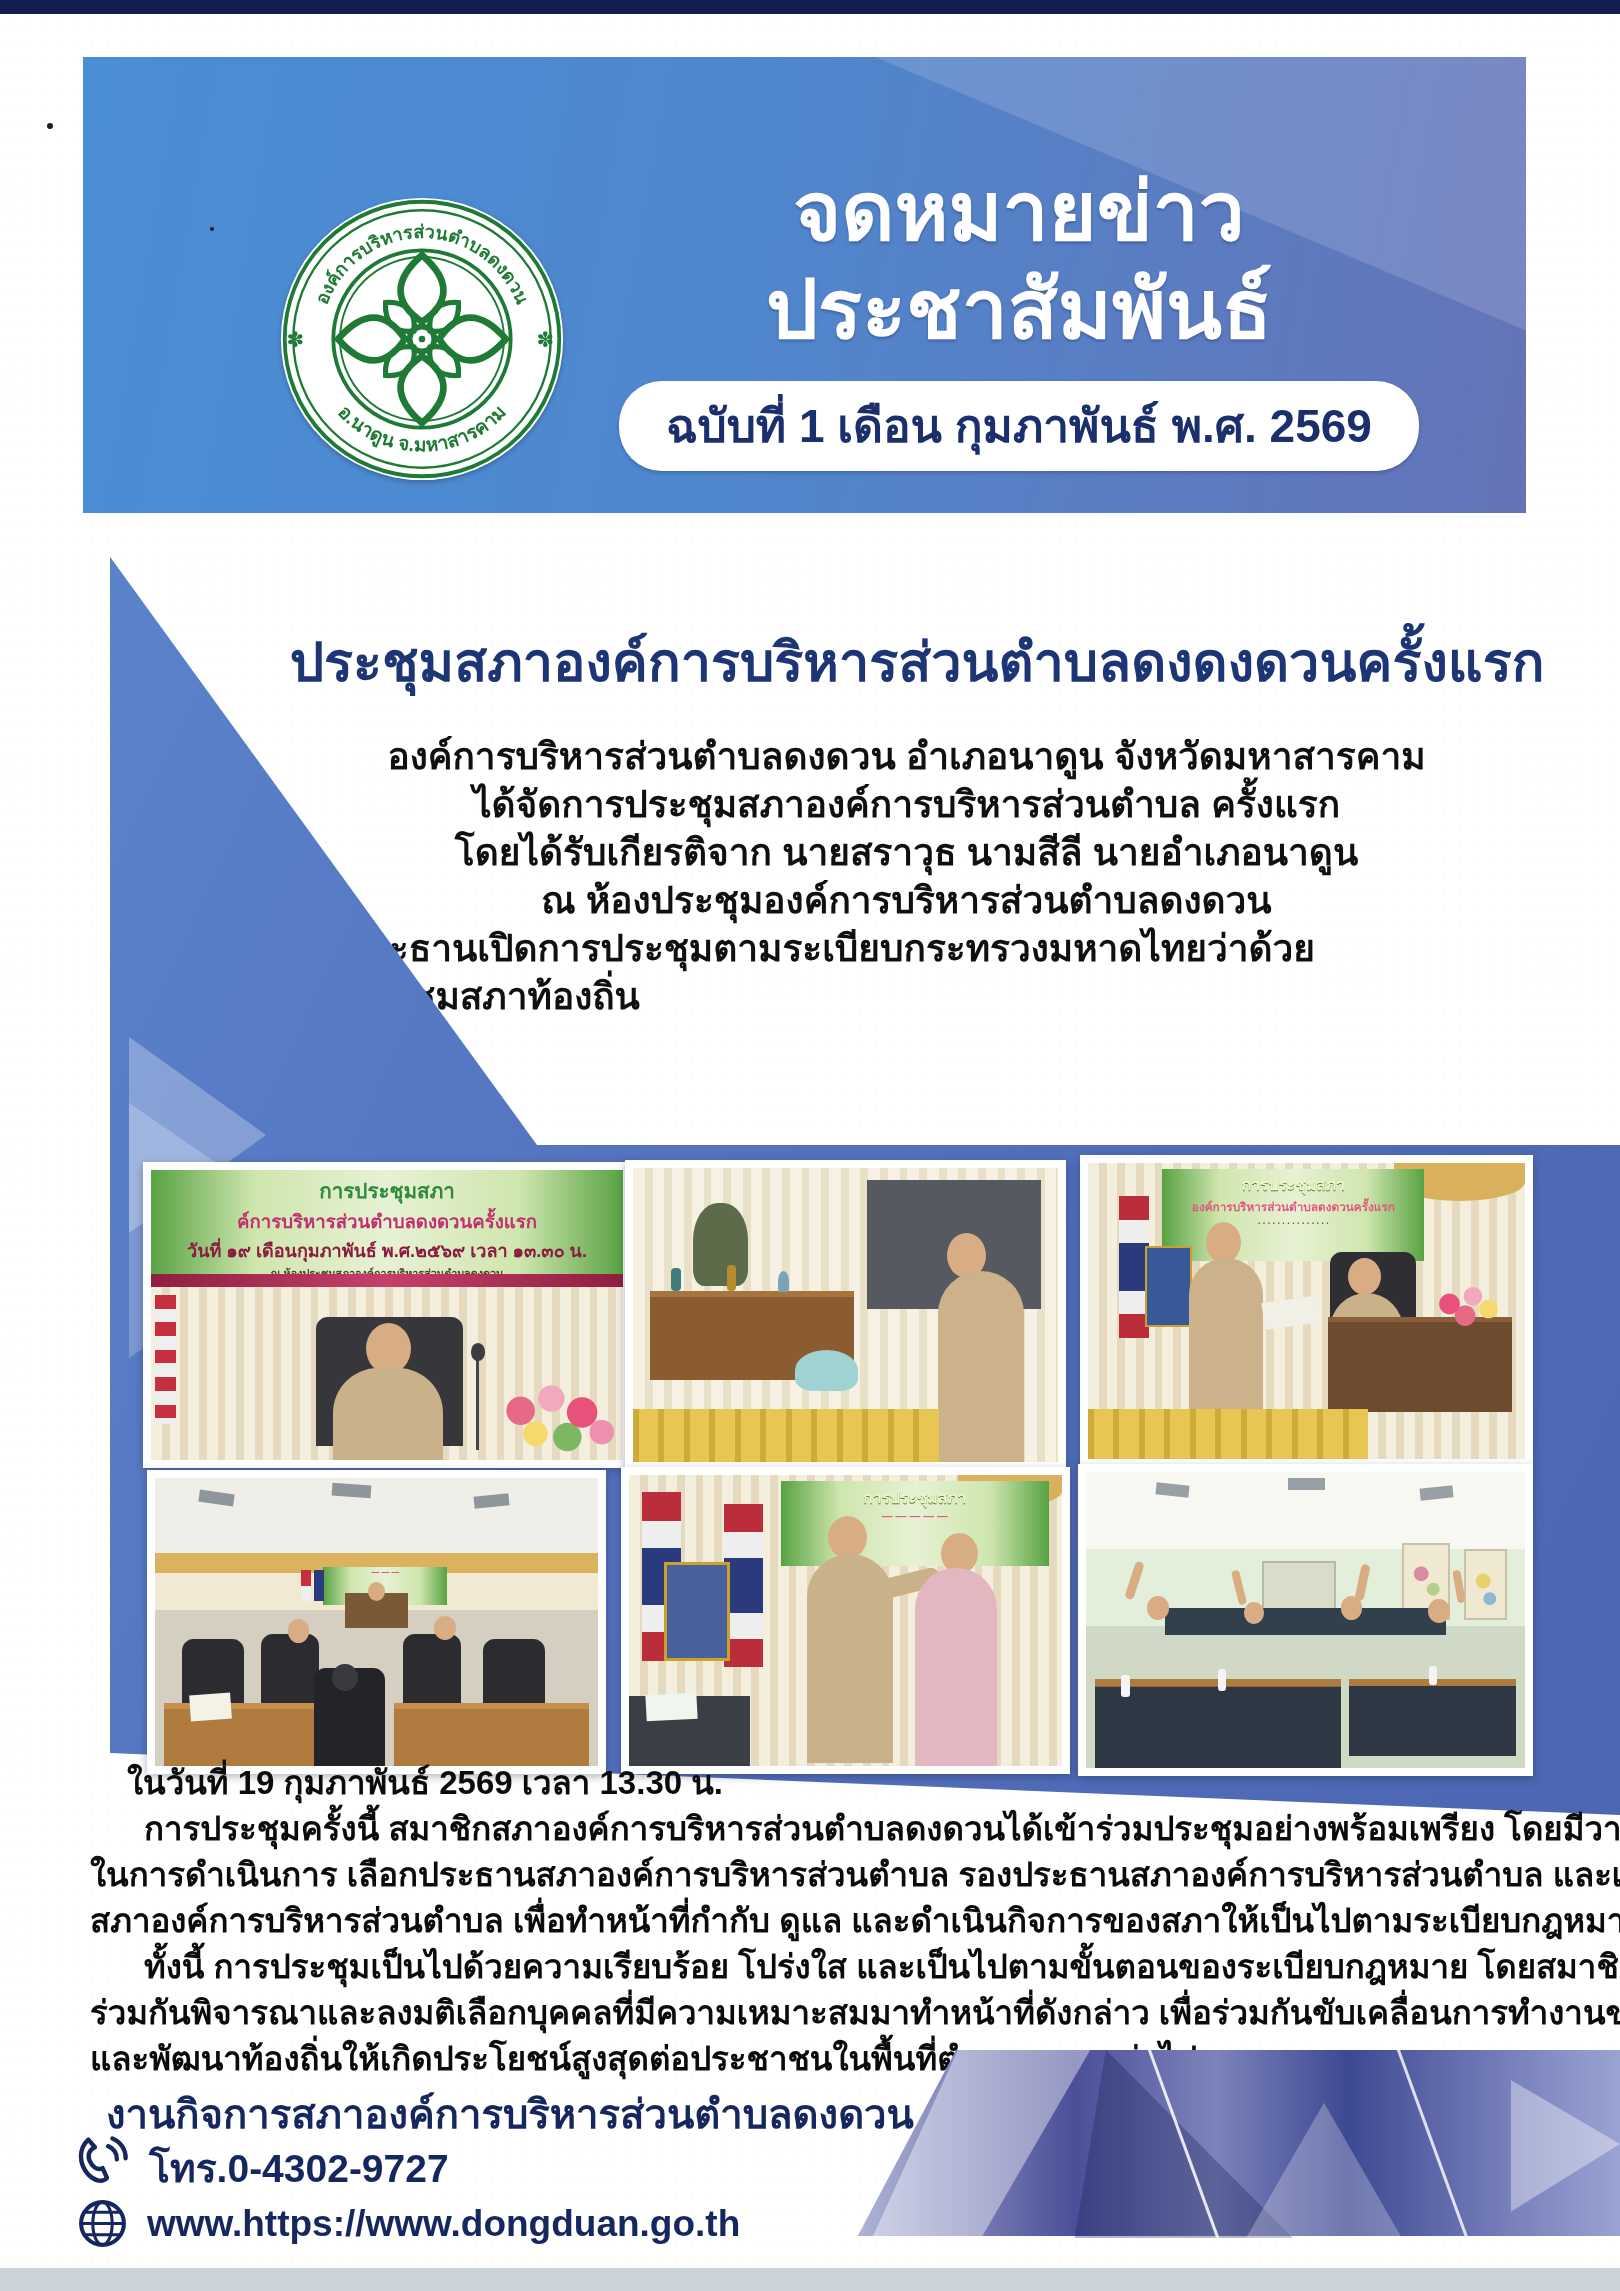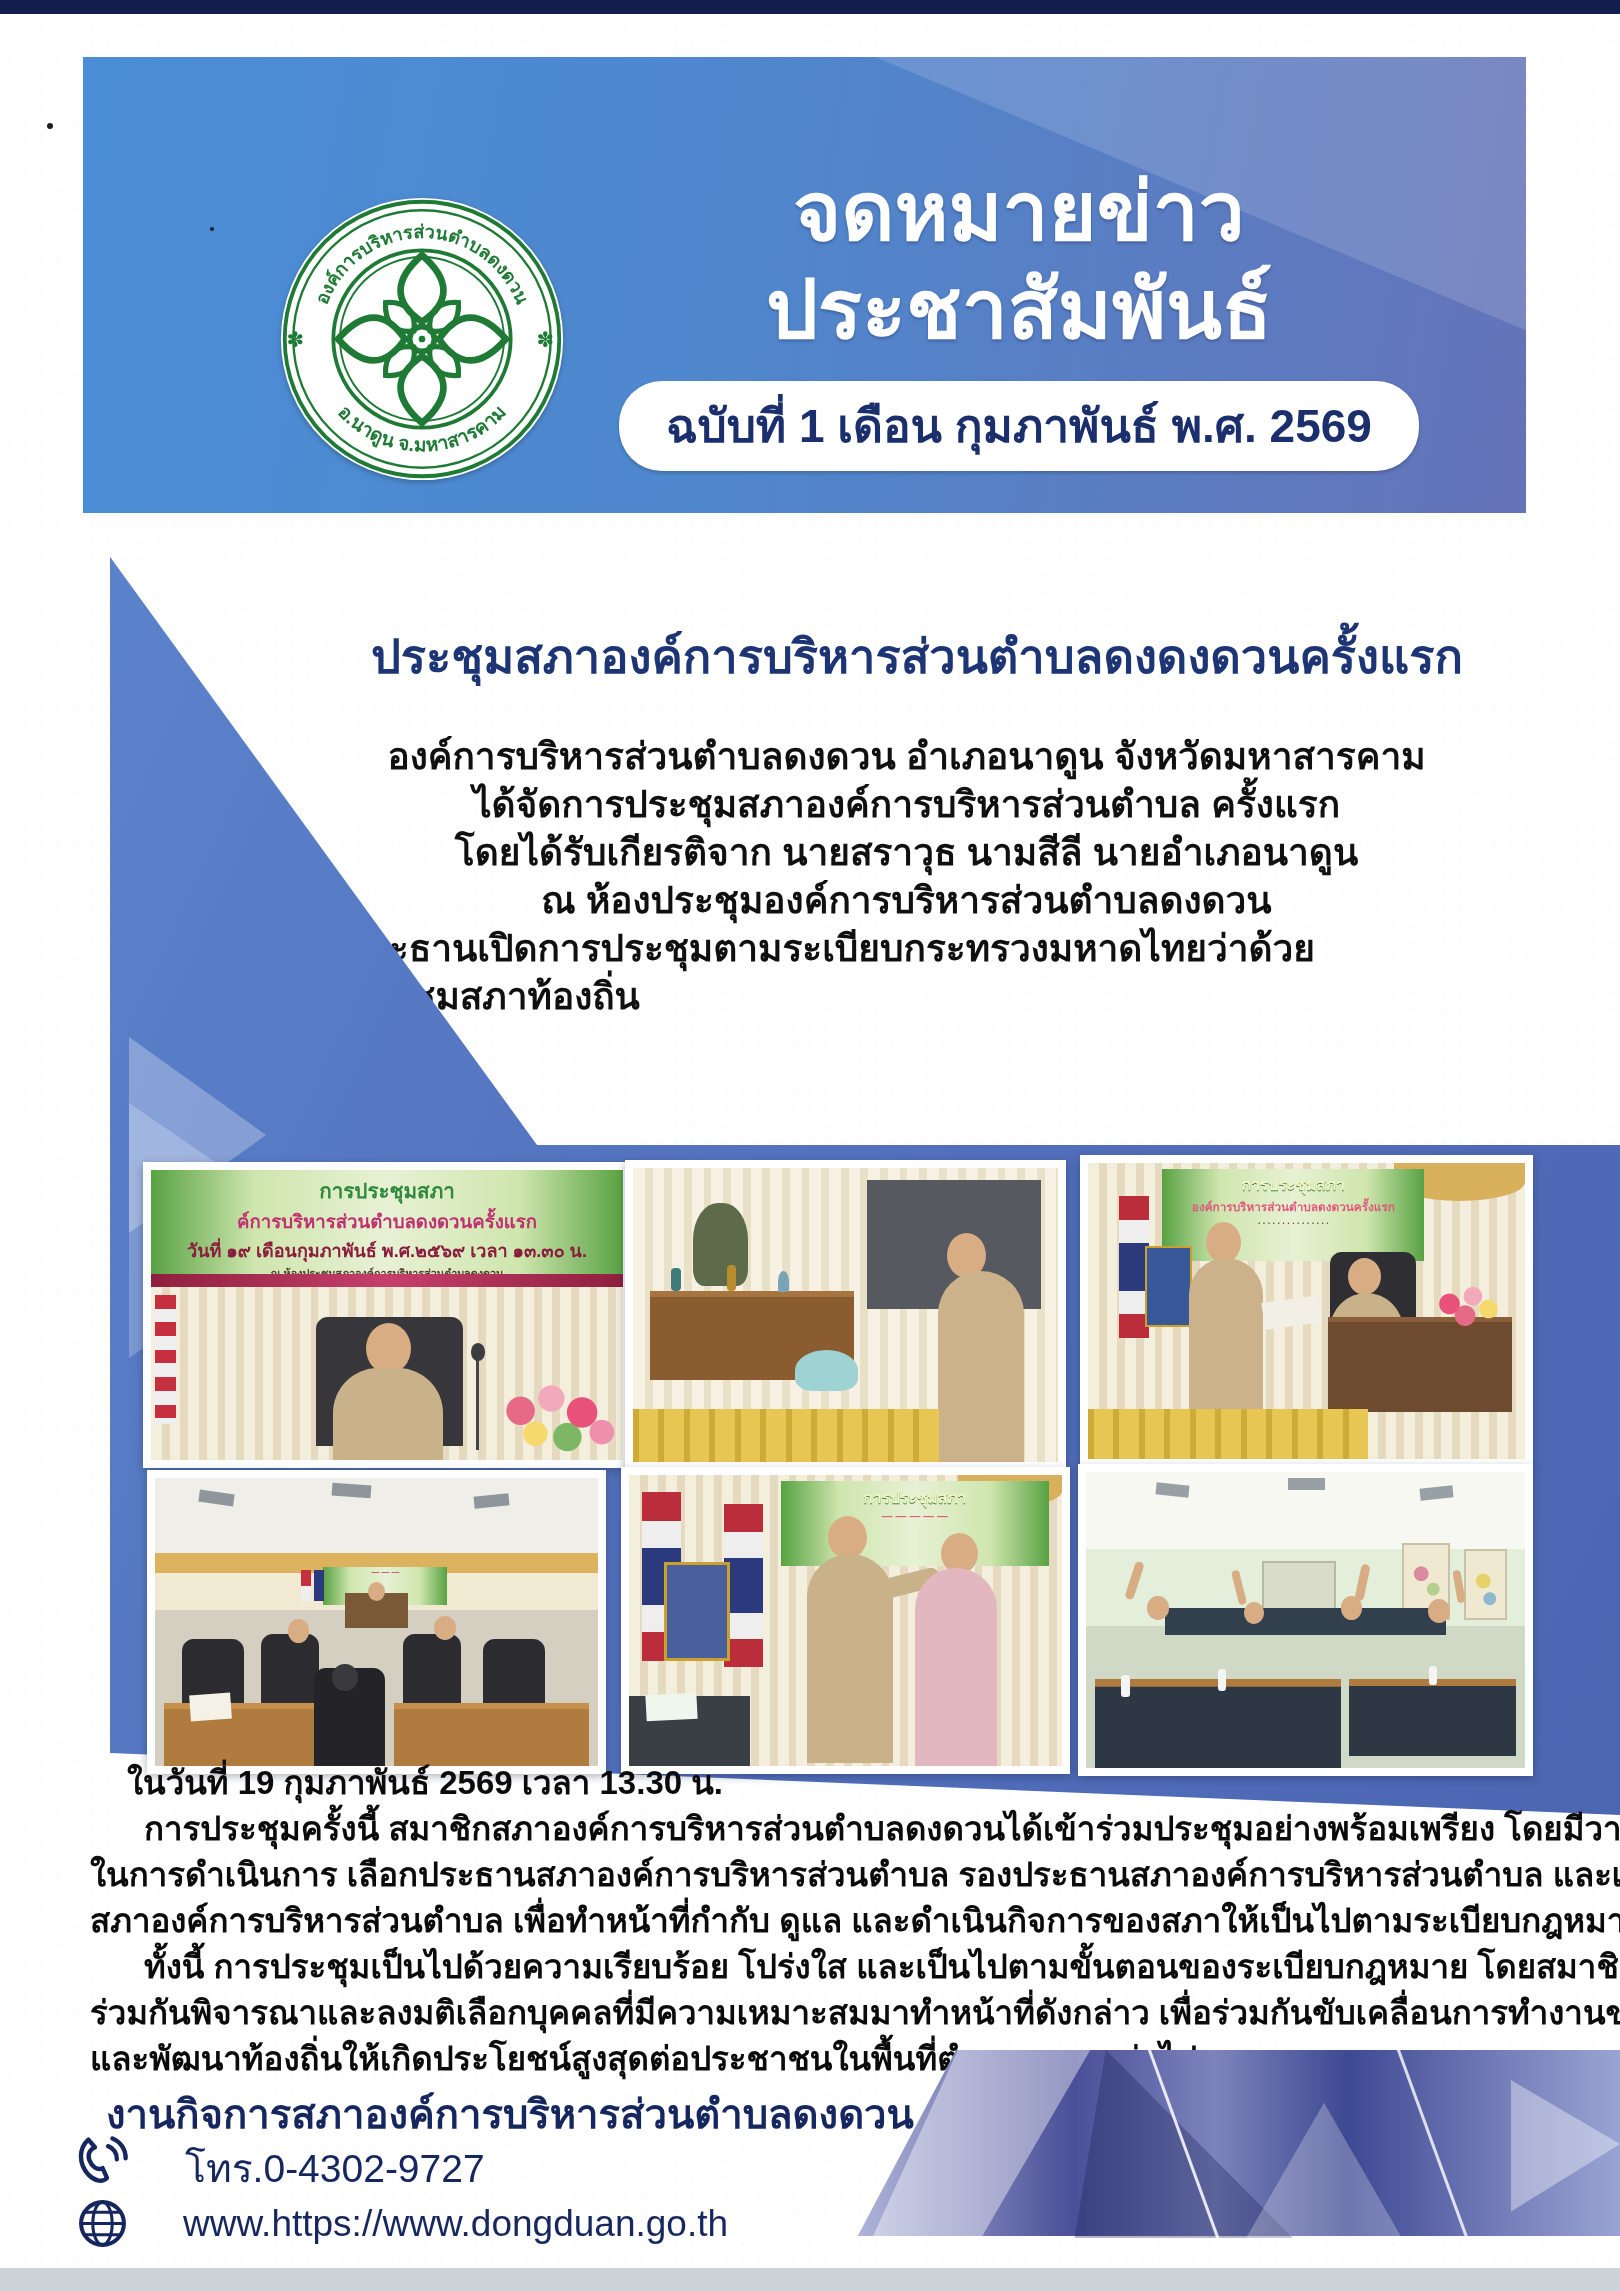--- a/index.html
+++ b/index.html
@@ -15,40 +15,40 @@
                 background:rgba(255,255,255,.14);
                 clip-path:polygon(18% 0,100% 0,100% 100%);}
   .seal{position:absolute;left:196px;top:139px;width:286px;height:286px;filter:drop-shadow(0 2px 2.9px rgba(0,0,0,.25));}
   .header-text{position:absolute;left:446px;top:106px;width:980px;text-align:center;color:#ffffff;}
   .h-title{font-size:82px;font-weight:800;line-height:98px;text-shadow:0 2px 2.9px rgba(20,40,90,.35);}
   .h-sub{font-size:42px;font-weight:700;margin-top:15.7px;line-height:51px;}
   .h-badge{display:inline-block;margin-top:21.6px;background:#ffffff;color:#1c2f6d;
            font-size:46px;font-weight:800;padding:8.8px 47px;border-radius:43px;
            box-shadow:0 2px 3.9px rgba(0,0,0,.2);}
   .headline{position:absolute;left:216px;top:619px;width:1402px;text-align:center;
-            font-size:47px;font-weight:800;color:#1d3574;white-space:nowrap;}
+            font-size:54px;font-weight:800;color:#1d3574;white-space:nowrap;}
   .intro{position:absolute;left:284px;top:733px;width:1245px;color:#101010;}
   .intro-line{font-size:37px;font-weight:800;line-height:48px;text-align:center;white-space:nowrap;}
   .intro-line.left{text-align:left;}
   .backdrop{position:absolute;left:0;top:549px;width:1620px;height:1274px;
             background:linear-gradient(115deg,#5b85cd 0%,#5472be 45%,#4c66b2 100%);
             clip-path:polygon(110px 7.8px,537px 596px,1620px 596px,1620px 1266px,110px 1204px);}
   .chev{position:absolute;background:rgba(255,255,255,.28);clip-path:polygon(0 0,100% 50%,0 100%);}
   .photo{position:absolute;background:#fff;border:8.8px solid #ffffff;box-shadow:0 2.9px 8.8px rgba(20,30,60,.35);}
   .scene{position:relative;width:100%;height:100%;overflow:hidden;}
   .curtain{position:absolute;inset:0;background:repeating-linear-gradient(90deg,#f4eedd 0 10.8px,#e5dabf 10.8px 18.6px);}
   .banner-green{position:absolute;background:linear-gradient(90deg,#58a243,#cfe6ae 22%,#e7f1d4 50%,#cfe6ae 78%,#58a243);text-align:center;font-weight:700;}
   .gold-skirt{position:absolute;background:#e8c653;background-image:repeating-linear-gradient(90deg,rgba(176,137,22,.45) 0 5.9px,transparent 5.9px 25.5px);}
   .head{position:absolute;background:#d9ad84;border-radius:50%;}
   .torso{position:absolute;background:#c9b189;border-radius:45px 45px 0 0;}
   .chair{position:absolute;background:#36363b;border-radius:11.8px 11.8px 0 0;}
   .body-text{position:absolute;left:90px;top:1760px;width:1470px;color:#0b0b0b;}
   .body-line{font-size:33px;font-weight:600;line-height:46px;white-space:nowrap;}
   .footer-title{position:absolute;left:106px;top:2082px;font-size:40px;font-weight:800;color:#16265e;white-space:nowrap;}
-  .footer-row-text{position:absolute;font-weight:400;color:#16265e;white-space:nowrap;margin-left:36px;}
+  .footer-row-text{position:absolute;font-weight:700;color:#16265e;white-space:nowrap;}
   .decor{position:absolute;left:841px;top:2050px;width:779px;height:188px;}
   .decor-base{position:absolute;inset:0;background:linear-gradient(90deg,#b8bedd 0%,#8a8fc0 12%,#4a4f98 30%,#7d84bb 48%,#3d4992 65%,#6d76b4 82%,#9aa4d2 100%);
               clip-path:polygon(115px 0,779px 0,779px 186px,16.7px 186px);}
   .bottom-strip{position:absolute;left:0;top:2268px;width:100%;height:23.5px;background:#ccd4da;}
   .speck{position:absolute;background:#1d1d1d;border-radius:50%;}
 </style>
 </head>
 <body>
 
 <div class="page">

